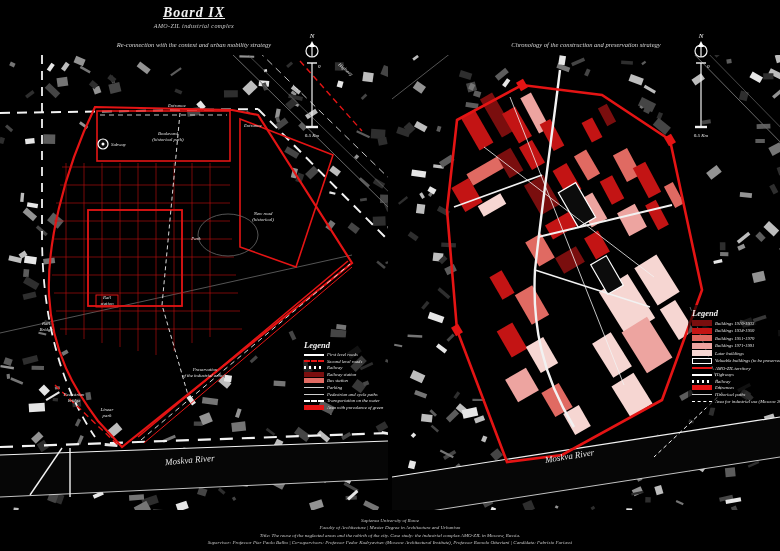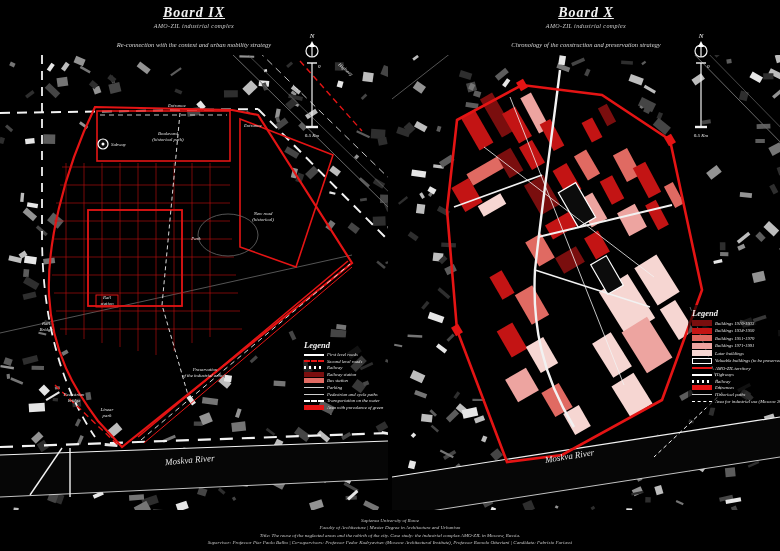--- a/index.html
+++ b/index.html
@@ -385,24 +385,20 @@
           <span class="llabel">Transportation on the water</span>
         </div>
       <div class="lrow">
           <span class="sw sw-green"></span>
           <span class="llabel">Area with prevalence of green</span>
         </div>
     </aside>
   </section>
 
   <section class="board" id="board-x">
-    <header class="board-header">
-      <div class="board-title">Board X</div>
-      <div class="board-subtitle">AMO-ZIL industrial complex</div>
-    </header>
     <div class="strategy">Chronology of the construction and preservation strategy</div>
 
     <svg class="map" id="map-x" viewBox="0 0 388 455">
       <g id="tex-x">
           <rect x="359.8129276977852" y="218.49175898823887" width="12.038766460958868" height="9.793644398450851" fill="#939393" transform="rotate(-12.8 359.8129276977852 218.49175898823887)"></rect>
           <rect x="261.603350575082" y="415.39222649415024" width="7.517881287727505" height="3.656802186742425" fill="#454545" transform="rotate(5.1 261.603350575082 415.39222649415024)"></rect>
           <rect x="172.27845147065818" y="410.02889503142796" width="6.58419497939758" height="7.75938986055553" fill="#5c5c5c" transform="rotate(19.0 172.27845147065818 410.02889503142796)"></rect>
           <rect x="47.69573365431279" y="232.33621010789648" width="14.149243680061772" height="3.3979208134114742" fill="#2e2e2e" transform="rotate(40.8 47.69573365431279 232.33621010789648)"></rect>
           <rect x="21.445477697066963" y="315.0071070343256" width="13.16649213177152" height="8.623813271522522" fill="#bdbdbd" transform="rotate(24.9 21.445477697066963 315.0071070343256)"></rect>
           <rect x="355.7080134479329" y="410.4126865870785" width="11.661958407144994" height="2.5284422151744366" fill="#2e2e2e" transform="rotate(-23.8 355.7080134479329 410.4126865870785)"></rect>

